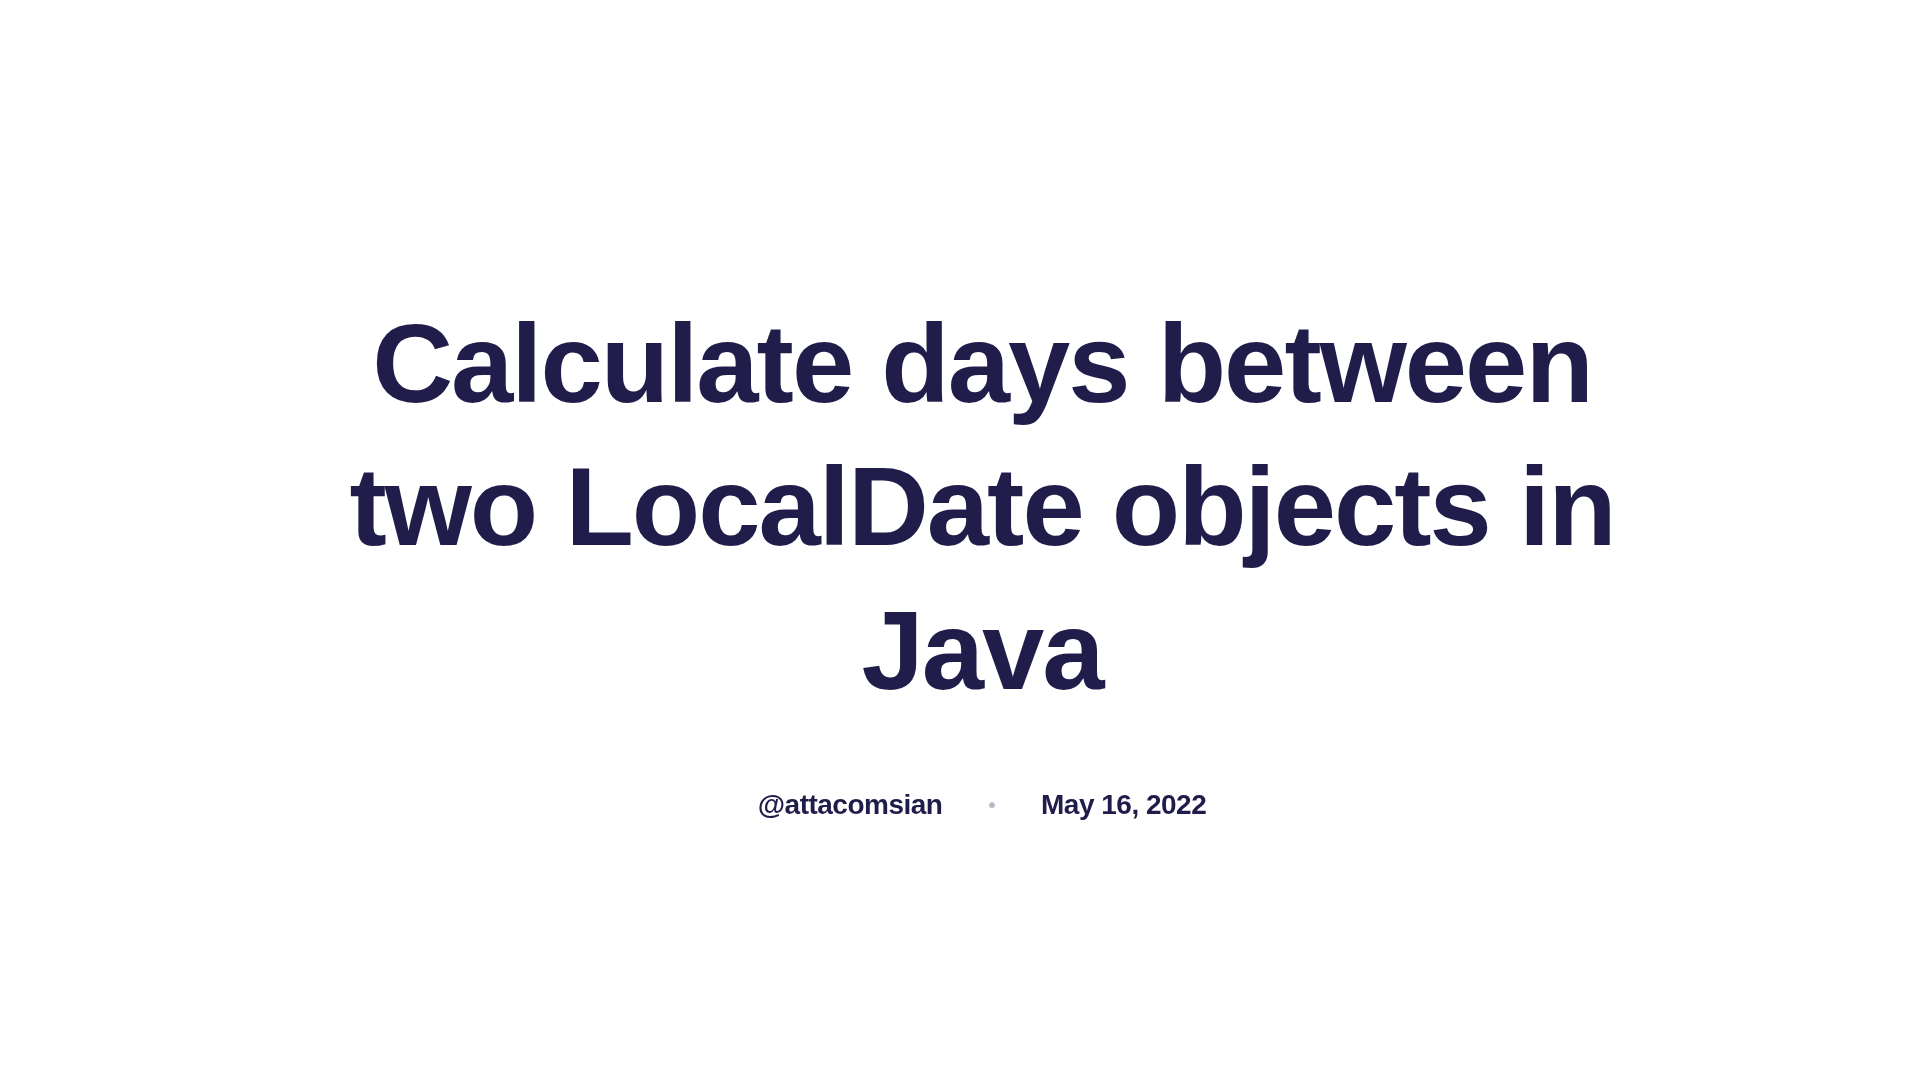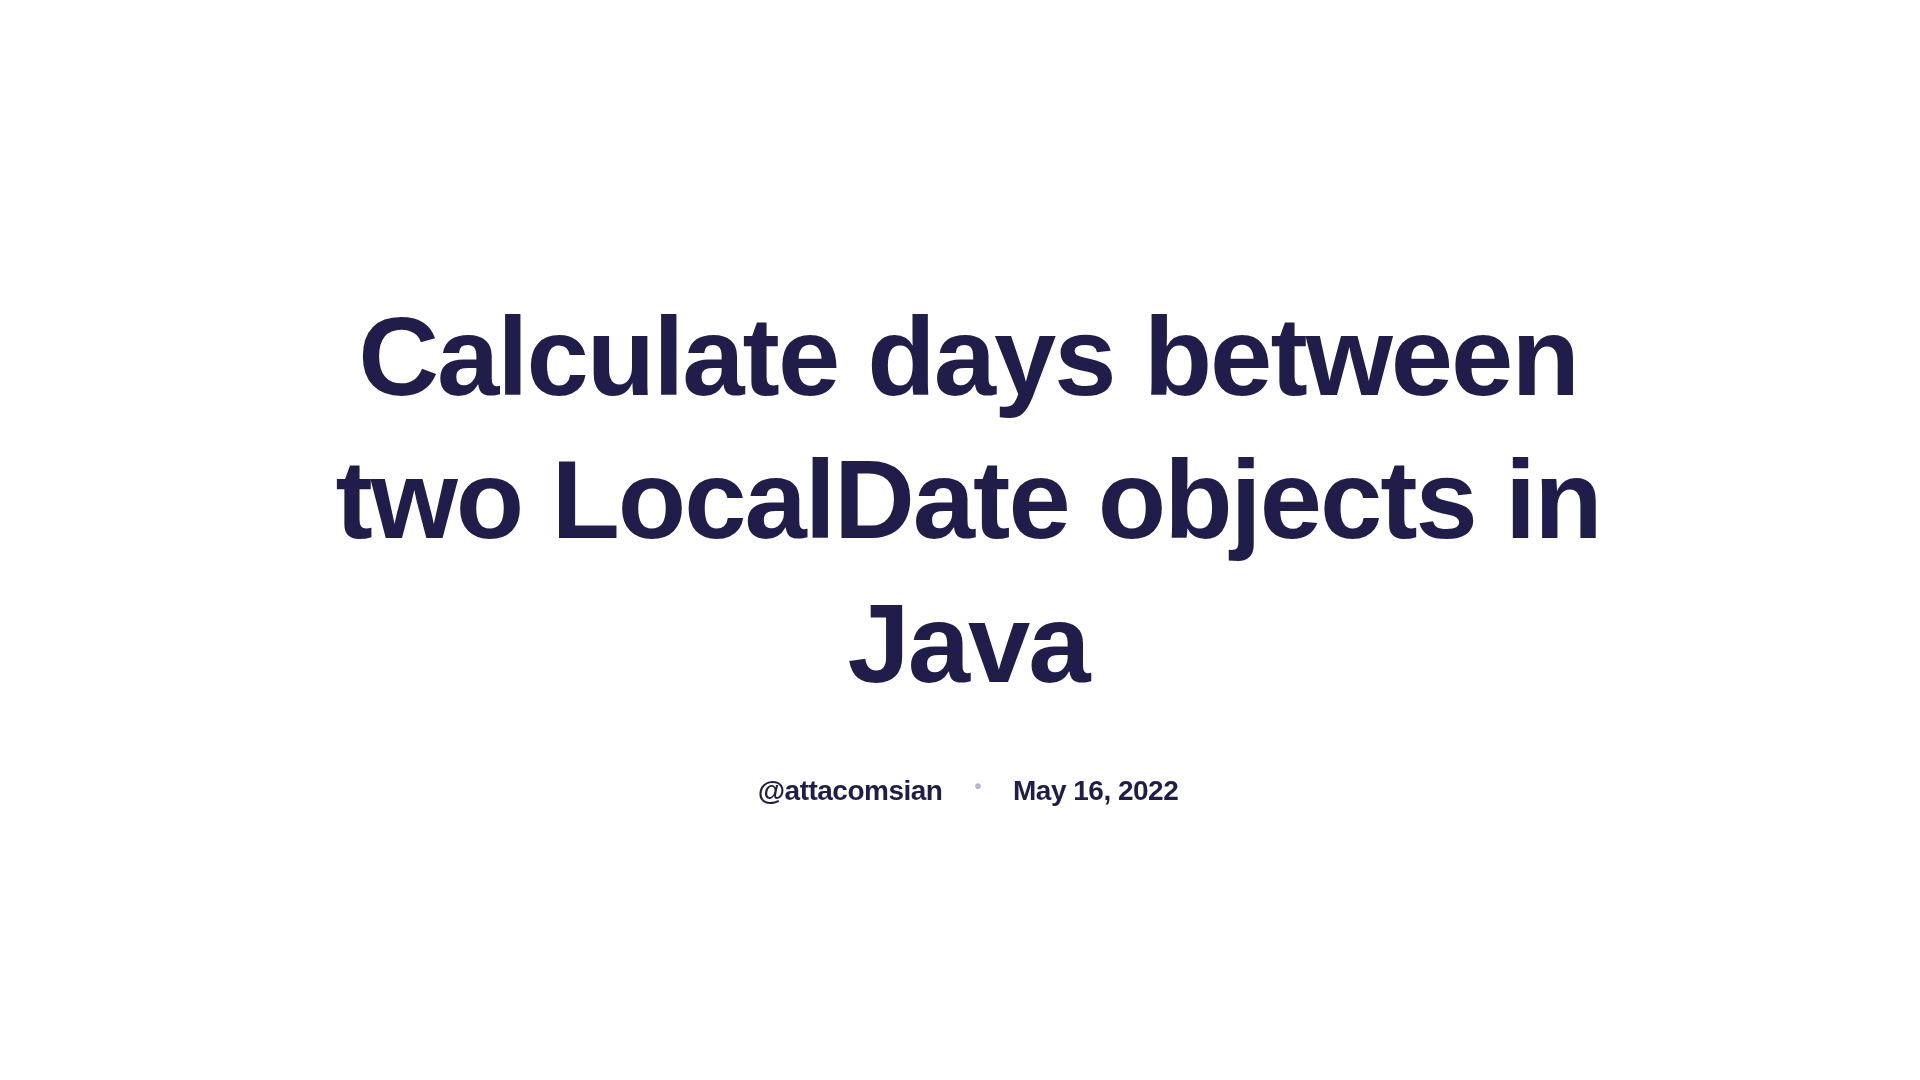--- a/index.html
+++ b/index.html
@@ -1,16 +1,16 @@
 <!DOCTYPE html>
 <html><head>
   <meta charset="utf-8">
   <style>
     * {
-      margin: 4px;
+      margin: 11px;
       padding: 0;
       box-sizing: border-box;
     }
     
     body {
       width: 1920px;
       height: 1080px;
       background: #ffffff;
       display: flex;
       flex-direction: column;
@@ -28,21 +28,21 @@
       font-size: 112px;
       font-weight: 800;
       color: #211d4a;
       line-height: 1.28;
       letter-spacing: -2px;
       margin-bottom: 56px;
     }
     
     .meta {
       display: flex;
-      align-items: flex-start;
+      align-items: center;
       justify-content: center;
       gap: 24px;
       font-size: 28px;
       font-weight: 700;
       color: #211d4a;
       letter-spacing: -0.5px;
     }
     
     .separator {
       color: #b8b8c8;

